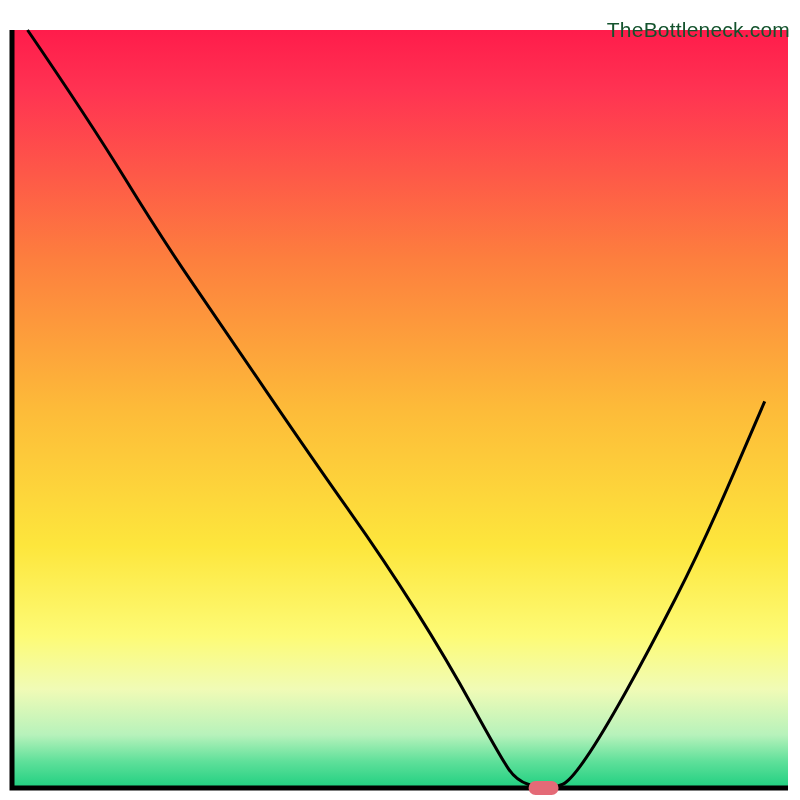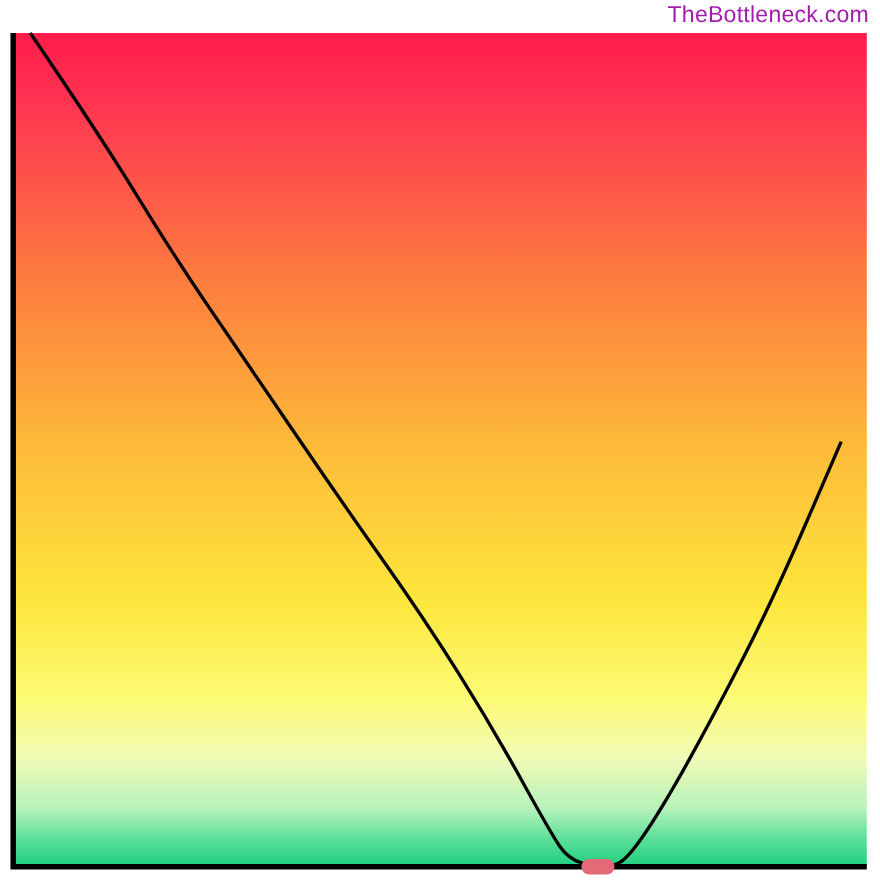--- a/index.html
+++ b/index.html
@@ -11,23 +11,23 @@
     background: #ffffff;
     font-family: Arial, Helvetica, sans-serif;
   }
   .chart-container {
     position: relative;
     width: 800px;
     height: 800px;
   }
   .watermark {
     position: absolute;
-    top: 2px;
+    top: 18px;
     right: 10px;
-    color: #a21caf;
+    color: #14532d;
     font-size: 21px;
     font-weight: 500;
     letter-spacing: 0.2px;
     z-index: 5;
   }
   svg.plot {
     position: absolute;
     inset: 0;
     width: 800px;
     height: 800px;

